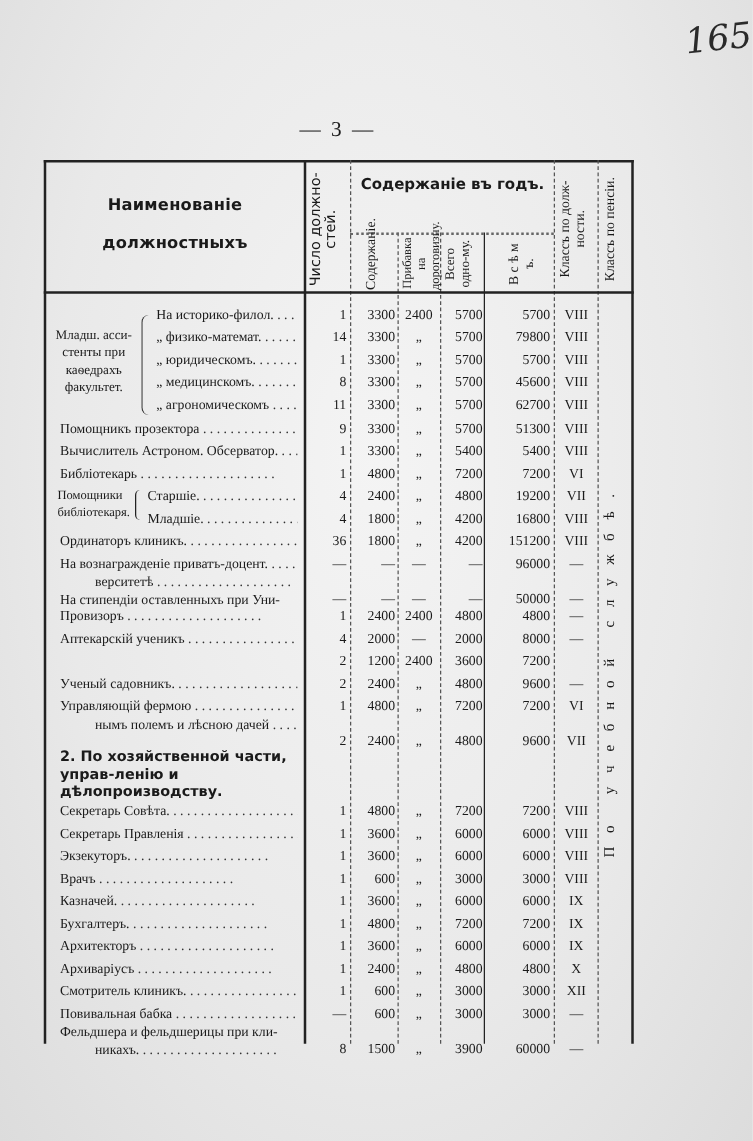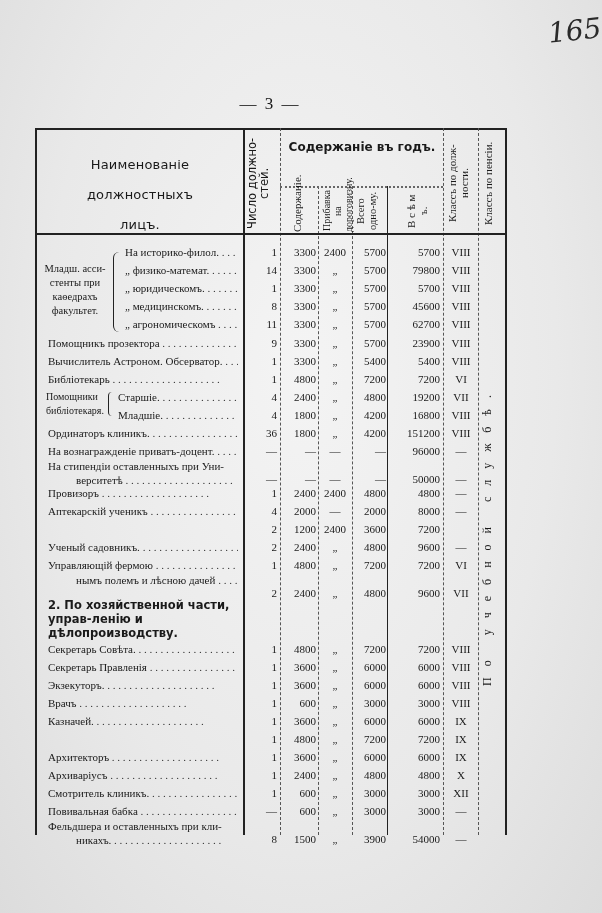--- a/index.html
+++ b/index.html
@@ -23,21 +23,21 @@
     position: absolute; left: 35px; top: 128px; width: 472px; height: 707px;
     border-left: 2px solid #222; border-right: 2px solid #222; border-top: 2px solid #222;
     box-sizing: border-box;
   }
   .vline { position: absolute; top: 128px; height: 707px; border-left: 1px dashed #555; }
   .vline.solid { border-left: 2px solid #222; }
   .hline { position: absolute; left: 35px; width: 472px; border-top: 2px solid #222; }
   .subhline { position: absolute; border-top: 2px dotted #666; }
   .hdr-main {
     position: absolute; left: 37px; top: 150px; width: 206px; text-align: center;
-    font-family: "DejaVu Sans", sans-serif; font-weight: normal; font-size: 13px; line-height: 30px;
+    font-family: "DejaVu Sans", sans-serif; font-weight: bold; font-size: 13px; line-height: 30px;
     letter-spacing: 0.2px;
   }
   .hdr-group {
     position: absolute; left: 282px; top: 140px; width: 160px; text-align: center;
     font-family: "DejaVu Sans", sans-serif; font-weight: bold; font-size: 12px;
   }
   .vert {
     position: absolute; writing-mode: vertical-rl; transform: rotate(180deg);
     font-size: 11px; line-height: 12px; text-align: center;
   }
@@ -92,21 +92,20 @@
 <div class="vline" style="left:352px; top:186px; height:649px;"></div>
 <div class="vline solid" style="left:387px; top:186px; height:649px; border-left-width:1px;"></div>
 <div class="vline" style="left:443px;"></div>
 <div class="vline" style="left:478px;"></div>
 
 <div class="hline" style="top:233px;"></div>
 <div class="subhline" style="left:280px; width:163px; top:186px;"></div>
 
 <div class="hdr-main">
   <div>Наименованіе должностныхъ</div>
-  <div>лицъ.</div>
 </div>
 <div class="vert sans" style="left:246px; top:135px; width:30px; height:96px;">Число должно-стей.</div>
 <div class="hdr-group">Содержаніе въ годъ.</div>
 <div class="vert" style="left:291px; top:190px; width:20px; height:42px;">Содержаніе.</div>
 <div class="vert" style="left:321px; top:190px; width:28px; height:42px; font-size:10px; line-height:11px;">Прибавка на дороговизну.</div>
 <div class="vert" style="left:355px; top:190px; width:28px; height:42px; font-size:10.5px;">Всего одно-му.</div>
 <div class="vert" style="left:405px; top:190px; width:20px; height:42px;">В с ѣ м ъ.</div>
 <div class="vert" style="left:446px; top:135px; width:30px; height:96px;">Классъ по долж-ности.</div>
 <div class="vert" style="left:482px; top:135px; width:22px; height:96px;">Классъ по пенсіи.</div>
 
@@ -177,21 +176,21 @@
       <div class="cell c-cls">VIII</div>
     </div>
     <div class="row" style="top: 337px;">
       <div class="cell name">
         <div>Помощникъ прозектора<span class="dots"> . . . . . . . . . . . . . . . . . . . .</span></div>
       </div>
       <div class="cell c-count num">9</div>
       <div class="cell c-sal num">3300</div>
       <div class="cell c-add">„</div>
       <div class="cell c-tot num">5700</div>
-      <div class="cell c-all num">23900</div>
+      <div class="cell c-all num">51300</div>
       <div class="cell c-cls">VIII</div>
     </div>
     <div class="row" style="top: 355px;">
       <div class="cell name">
         <div>Вычислитель Астроном. Обсерватор.<span class="dots"> . . . . . . . . . . . . . . . . . . . .</span></div>
       </div>
       <div class="cell c-count num">1</div>
       <div class="cell c-sal num">3300</div>
       <div class="cell c-add">„</div>
       <div class="cell c-tot num">5400</div>
@@ -248,22 +247,22 @@
       </div>
       <div class="cell c-count num">—</div>
       <div class="cell c-sal num">—</div>
       <div class="cell c-add">—</div>
       <div class="cell c-tot num">—</div>
       <div class="cell c-all num">96000</div>
       <div class="cell c-cls">—</div>
     </div>
     <div class="row" style="top: 459px; height: 30px;">
       <div class="cell name" style="line-height: 14px;">
+        <div style="padding-left: 28px;">верситетѣ<span class="dots"> . . . . . . . . . . . . . . . . . . . .</span></div>
         <div>На стипендіи оставленныхъ при Уни-</div>
-        <div style="padding-left: 28px;">верситетѣ<span class="dots"> . . . . . . . . . . . . . . . . . . . .</span></div>
       </div>
       <div class="cell c-count num" style="top: 14px;">—</div>
       <div class="cell c-sal num" style="top: 14px;">—</div>
       <div class="cell c-add" style="top: 14px;">—</div>
       <div class="cell c-tot num" style="top: 14px;">—</div>
       <div class="cell c-all num" style="top: 14px;">50000</div>
       <div class="cell c-cls" style="top: 14px;">—</div>
     </div>
     <div class="row" style="top: 487px;">
       <div class="cell name">
@@ -377,20 +376,23 @@
         <div>Казначей.<span class="dots"> . . . . . . . . . . . . . . . . . . . .</span></div>
       </div>
       <div class="cell c-count num">1</div>
       <div class="cell c-sal num">3600</div>
       <div class="cell c-add">„</div>
       <div class="cell c-tot num">6000</div>
       <div class="cell c-all num">6000</div>
       <div class="cell c-cls">IX</div>
     </div>
     <div class="row" style="top: 733px;">
+      <div class="cell name">
+        <div>Бухгалтеръ.<span class="dots"> . . . . . . . . . . . . . . . . . . . .</span></div>
+      </div>
       <div class="cell c-count num">1</div>
       <div class="cell c-sal num">4800</div>
       <div class="cell c-add">„</div>
       <div class="cell c-tot num">7200</div>
       <div class="cell c-all num">7200</div>
       <div class="cell c-cls">IX</div>
     </div>
     <div class="row" style="top: 751px;">
       <div class="cell name">
         <div>Архитекторъ<span class="dots"> . . . . . . . . . . . . . . . . . . . .</span></div>
@@ -430,23 +432,23 @@
       </div>
       <div class="cell c-count num">—</div>
       <div class="cell c-sal num">600</div>
       <div class="cell c-add">„</div>
       <div class="cell c-tot num">3000</div>
       <div class="cell c-all num">3000</div>
       <div class="cell c-cls">—</div>
     </div>
     <div class="row" style="top: 819px; height: 30px;">
       <div class="cell name" style="line-height: 14px;">
-        <div>Фельдшера и оставленныхъ при кли-</div>
+        <div>Фельдшера и фельдшерицы при кли-</div>
         <div style="padding-left: 28px;">никахъ.<span class="dots"> . . . . . . . . . . . . . . . . . . . .</span></div>
       </div>
       <div class="cell c-count num" style="top: 14px;">8</div>
       <div class="cell c-sal num" style="top: 14px;">1500</div>
       <div class="cell c-add" style="top: 14px;">„</div>
       <div class="cell c-tot num" style="top: 14px;">3900</div>
-      <div class="cell c-all num" style="top: 14px;">54000</div>
+      <div class="cell c-all num" style="top: 14px;">60000</div>
       <div class="cell c-cls" style="top: 14px;">—</div>
     </div>
   </div>
 
 </body></html>

